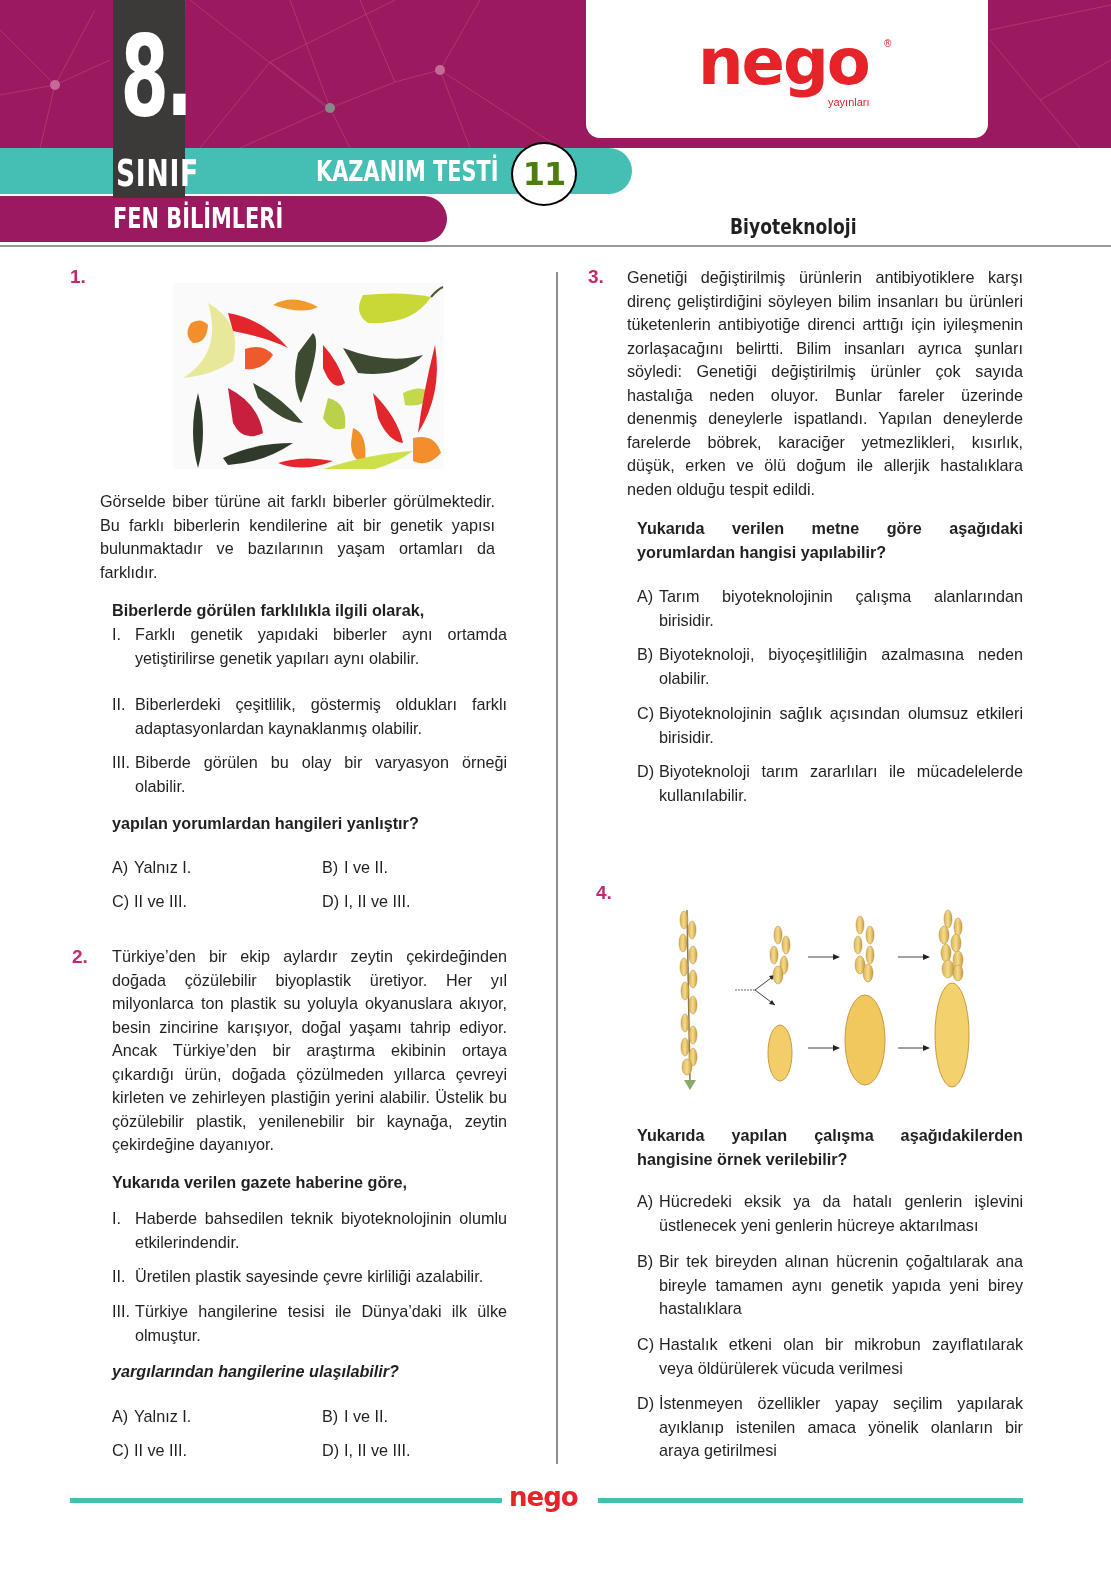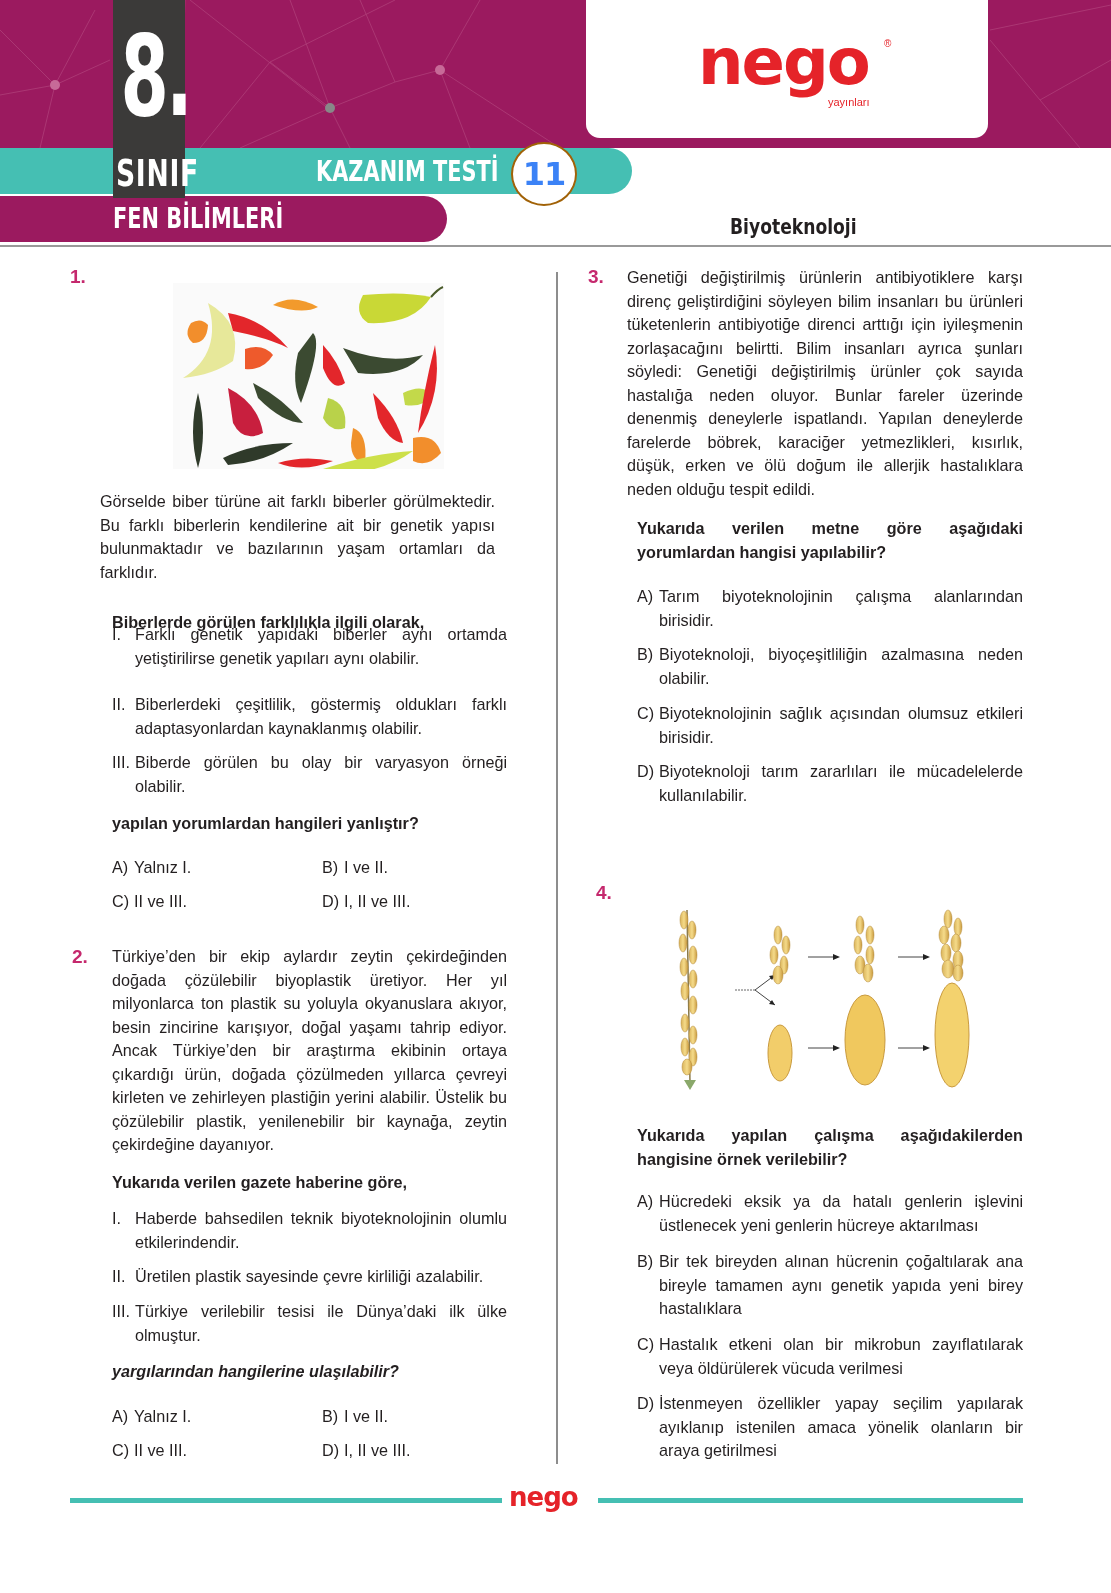--- a/index.html
+++ b/index.html
@@ -34,22 +34,22 @@
     background: #45bfb3; border-radius: 0 26px 26px 0; z-index: 2;
   }
   .test-label {
     position: absolute; left: 316px; top: 151px; height: 40px;
     font-family: "DejaVu Sans", sans-serif; font-weight: bold; font-size: 29px; color: #ffffff;
     line-height: 40px; z-index: 5; transform: scaleX(0.72); transform-origin: left center;
     white-space: nowrap;
   }
   .test-num {
     position: absolute; left: 511px; top: 142px; width: 66px; height: 64px;
-    background: #ffffff; border: 2px solid #a16207; border-radius: 50%;
-    font-family: "DejaVu Sans", sans-serif; font-weight: bold; font-size: 32px; color: #3b82f6;
+    background: #ffffff; border: 2px solid #000000; border-radius: 50%;
+    font-family: "DejaVu Sans", sans-serif; font-weight: bold; font-size: 32px; color: #4d7c0f;
     text-align: center; line-height: 60px; z-index: 6; letter-spacing: -1px;
   }
   .subject-bar {
     position: absolute; left: 0; top: 196px; width: 447px; height: 46px;
     background: #9b1a5f; border-radius: 0 30px 30px 0; z-index: 2;
   }
   .subject-label {
     position: absolute; left: 113px; top: 198px; height: 40px;
     font-family: "DejaVu Sans", sans-serif; font-weight: bold; font-size: 29px; color: #ffffff;
     line-height: 40px; z-index: 5; transform: scaleX(0.72); transform-origin: left center;
@@ -200,21 +200,21 @@
     <path d="M200 110 Q225 135 230 160 Q215 158 205 135Z" fill="#e3262b"></path>
     <path d="M180 145 Q195 150 192 180 Q178 178 178 160Z" fill="#f0912b"></path>
     <path d="M50 175 Q80 160 120 160 Q90 180 55 182Z" fill="#2f3a2a"></path>
     <path d="M105 180 Q130 172 160 178 Q130 190 105 180Z" fill="#e3262b"></path>
     <path d="M150 186 Q200 170 240 168 Q210 190 160 192Z" fill="#cde04a"></path>
     <path d="M240 155 Q262 150 268 170 Q255 185 240 178Z" fill="#f28e2c"></path>
   </svg>
 </div>
 
 <div class="txt" style="left:100px; top:490px; width:395px;">Görselde biber türüne ait farklı biberler görülmektedir. Bu farklı biberlerin kendilerine ait bir genetik yapısı bulunmaktadır ve bazılarının yaşam ortamları da farklıdır.</div>
-<div class="txt bold" style="left:112px; top:599px; width:395px;margin-top:12px;">Biberlerde görülen farklılıkla ilgili olarak,</div>
+<div class="txt bold" style="left:112px; top:599px; width:395px;">Biberlerde görülen farklılıkla ilgili olarak,</div>
 
 <div class="item" style="left:112px; top:623px; width:395px;">
   <span class="rn">I.</span>
   <span class="rt">Farklı genetik yapıdaki biberler aynı ortamda yetiştirilirse genetik yapıları aynı olabilir.</span>
 </div>
 <div class="item" style="left:112px; top:693px; width:395px;">
   <span class="rn">II.</span>
   <span class="rt">Biberlerdeki çeşitlilik, göstermiş oldukları farklı adaptasyonlardan kaynaklanmış olabilir.</span>
 </div>
 <div class="item" style="left:112px; top:751px; width:395px;">
@@ -248,21 +248,21 @@
 <div class="item" style="left:112px; top:1207px; width:395px;">
   <span class="rn">I.</span>
   <span class="rt">Haberde bahsedilen teknik biyoteknolojinin olumlu etkilerindendir.</span>
 </div>
 <div class="item" style="left:112px; top:1265px; width:400px;">
   <span class="rn">II.</span>
   <span class="rt">Üretilen plastik sayesinde çevre kirliliği azalabilir.</span>
 </div>
 <div class="item" style="left:112px; top:1300px; width:395px;">
   <span class="rn">III.</span>
-  <span class="rt">Türkiye verilebilir tesisi ile Dünya’daki ilk ülke olmuştur.</span>
+  <span class="rt">Türkiye hangilerine tesisi ile Dünya’daki ilk ülke olmuştur.</span>
 </div>
 
 <div class="txt bold" style="left:112px; top:1360px; width:395px;font-style:italic;">yargılarından hangilerine ulaşılabilir?</div>
 
 <div class="opt" style="left:112px; top:1405px; width:200px;">
   <span class="ol">A)</span>
   <span class="ot">Yalnız I.</span>
 </div>
 <div class="opt" style="left:322px; top:1405px; width:190px;">
   <span class="ol">B)</span>

